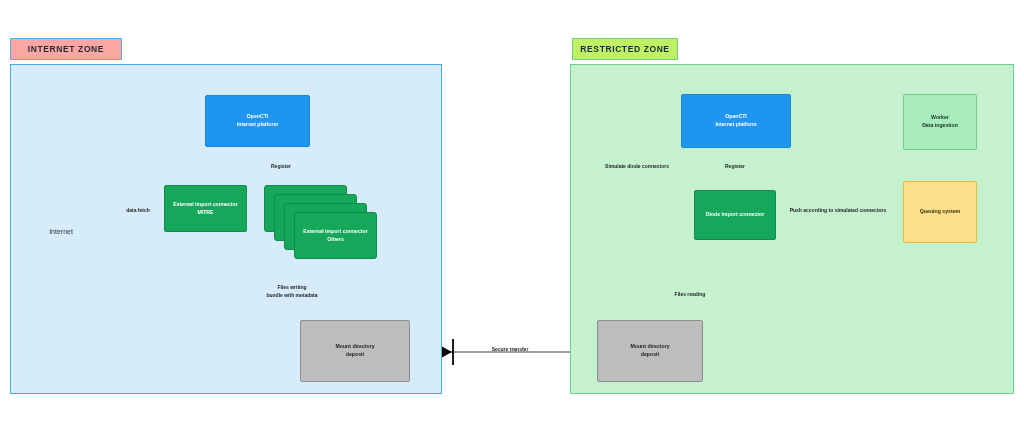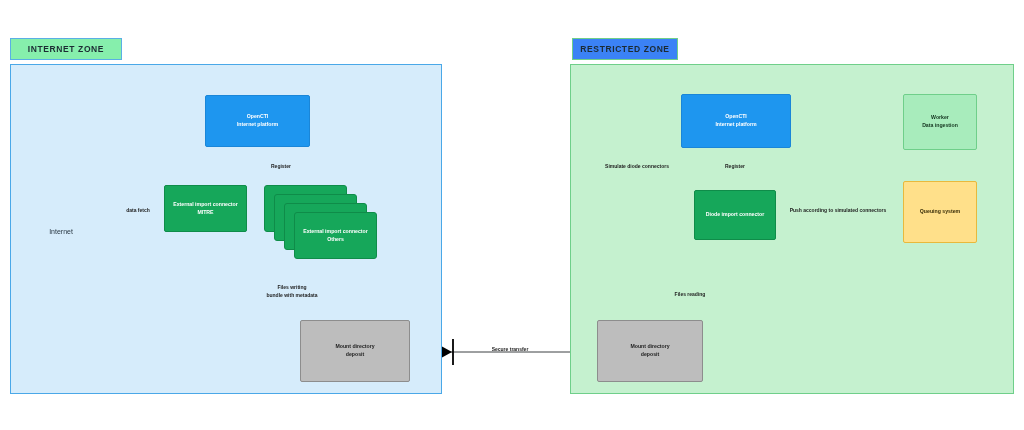--- a/index.html
+++ b/index.html
@@ -15,22 +15,22 @@
   .zone{position:absolute;box-sizing:border-box;}
   .zone-internet{background:#d6ecfb;border:1.5px solid #4aa8e8;}
   .zone-restricted{background:#c5f1cf;border:1.5px solid #6fcf8a;}
 
   .badge{
     position:absolute;box-sizing:border-box;
     display:flex;align-items:center;justify-content:center;
     font-size:8.5px;font-weight:bold;letter-spacing:.6px;
     color:#1c2b33;
   }
-  .badge-internet{background:#86efac;border:1.5px solid #5aafe5;}
-  .badge-restricted{background:#3b82f6;border:1.5px solid #6fcf8a;}
+  .badge-internet{background:#fca5a5;border:1.5px solid #5aafe5;}
+  .badge-restricted{background:#bef264;border:1.5px solid #6fcf8a;}
 
   .node{
     position:absolute;box-sizing:border-box;
     display:flex;flex-direction:column;
     align-items:center;justify-content:center;
     text-align:center;line-height:1.45;
     font-size:5.2px;font-weight:bold;
   }
   .node .l2{font-weight:bold;}
   .n-blue{background:#1e96ef;border:1.2px solid #1a86d8;color:#ffffff;border-radius:2px;}

